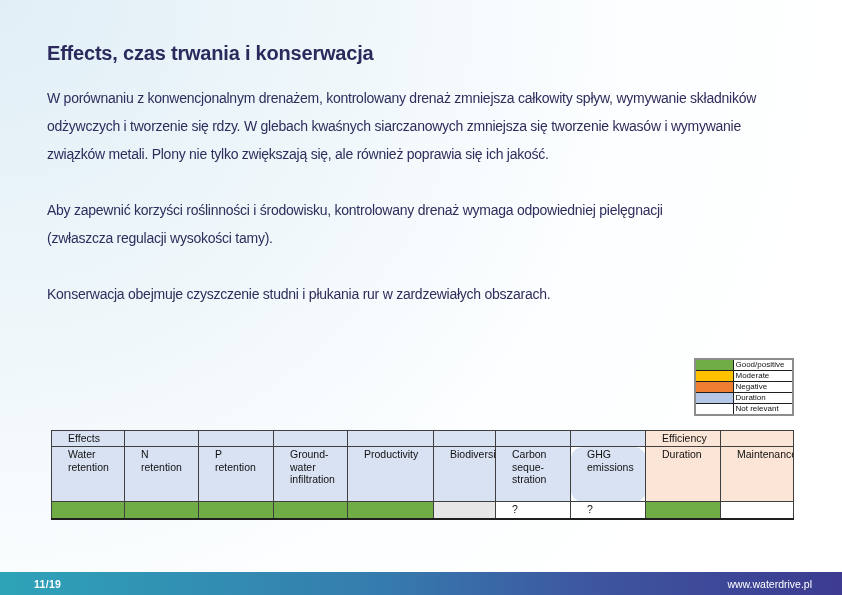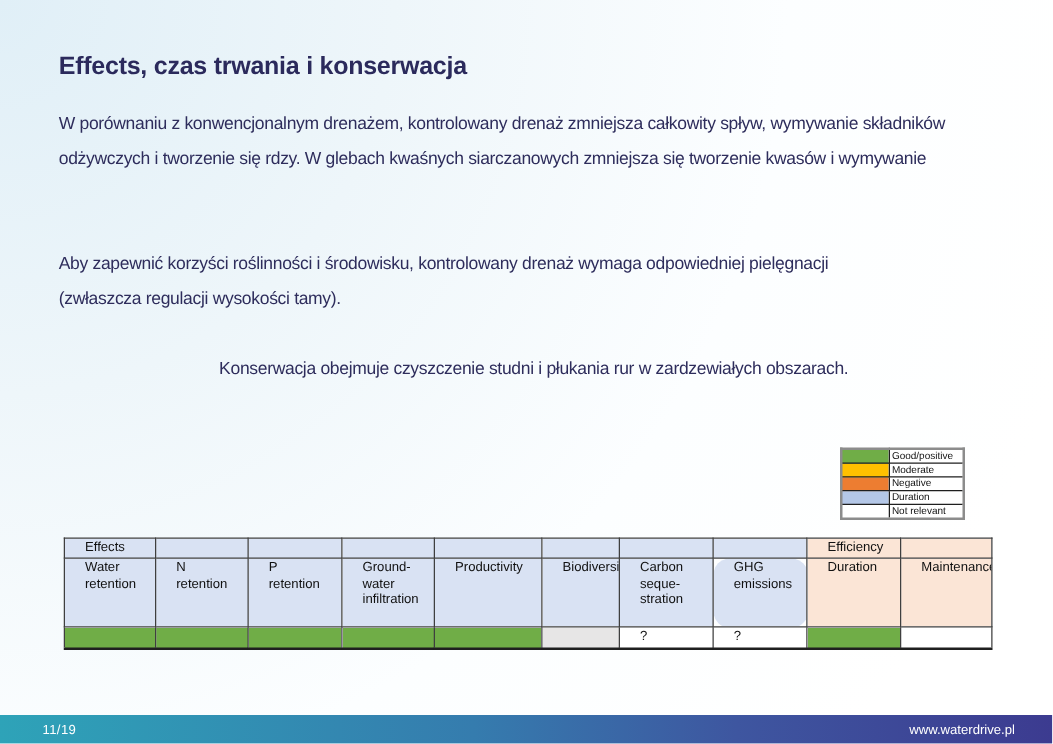--- a/index.html
+++ b/index.html
@@ -14,25 +14,25 @@
   .title {
     position:absolute; left:47px; top:40px;
     font-size:20px; font-weight:bold; letter-spacing:-0.2px;
     color:#2b2a5c; line-height:26px;
   }
 
   .para { position:absolute; left:47px; width:760px; color:#2e2d5c; }
   .para .line { line-height:28px; font-size:14px; letter-spacing:-0.25px; white-space:nowrap; }
   .p1 { top:84px; }
   .p2 { top:196px; }
-  .p3 { top:280px;text-align:center; }
+  .p3 { top:280px; }
 
   
   .legend {
-    position:absolute; left:672px; top:358px;
+    position:absolute; left:694px; top:358px;
     border-collapse:collapse; background:#ffffff;
     border:2px solid #8c8c8c;
   }
   .legend td { border:1px solid #1f1f1f; }
   .legend .sw { width:38px; height:11px; }
   .legend .lab { width:60px; font-size:8px; color:#111; padding:0 2px; line-height:10px; white-space:nowrap; background:#ffffff; }
 
   
   .etable {
     position:absolute; left:51px; top:430px;
@@ -48,33 +48,34 @@
   .etable .r-head td { height:55px; }
   .etable .r-data td { height:17px; }
 
   
   .footer {
     position:absolute; left:0; bottom:0; width:842px; height:23px;
     background: linear-gradient(90deg, #2ea3b8 0%, #357cae 45%, #3e56a0 70%, #3c3b90 100%);
     display:flex; align-items:center; justify-content:space-between;
     padding:0 30px 0 34px; color:#ffffff;
   }
-  .footer .page { font-size:10.5px; font-weight:normal; letter-spacing:0.3px; }
+  .footer .page { font-size:10.5px; font-weight:bold; letter-spacing:0.3px; }
   .footer .url  { font-size:10.5px; text-decoration:none; color:#ffffff;margin-left:28px; }
 </style>
 </head>
 <body>
 
 <div class="slide">
 
   <h1 class="title">Effects, czas trwania i konserwacja</h1>
 
   <div class="para p1">
     <div class="line">W porównaniu z konwencjonalnym drenażem, kontrolowany drenaż zmniejsza całkowity spływ, wymywanie składników</div>
     <div class="line">odżywczych i tworzenie się rdzy. W glebach kwaśnych siarczanowych zmniejsza się tworzenie kwasów i wymywanie</div>
+    <div class="line">związków metali. Plony nie tylko zwiększają się, ale również poprawia się ich jakość.</div>
   </div>
 
   <div class="para p2">
     <div class="line">Aby zapewnić korzyści roślinności i środowisku, kontrolowany drenaż wymaga odpowiedniej pielęgnacji</div>
     <div class="line">(zwłaszcza regulacji wysokości tamy).</div>
   </div>
 
   <div class="para p3">
     <div class="line">Konserwacja obejmuje czyszczenie studni i płukania rur w zardzewiałych obszarach.</div>
   </div>

